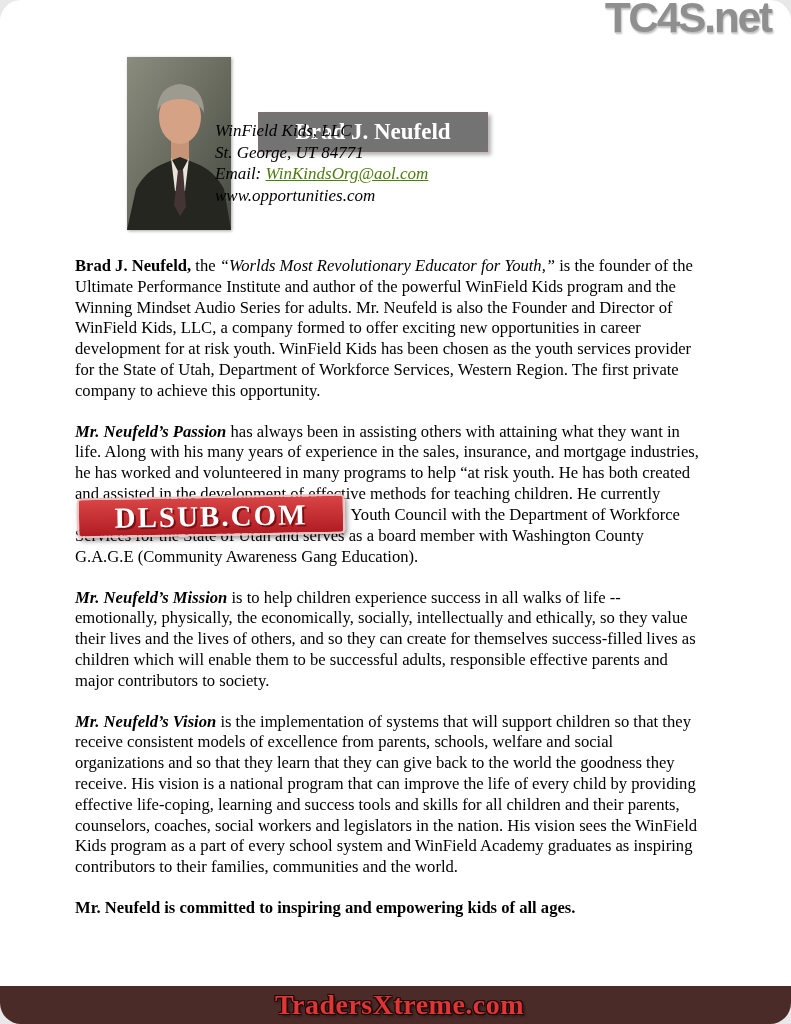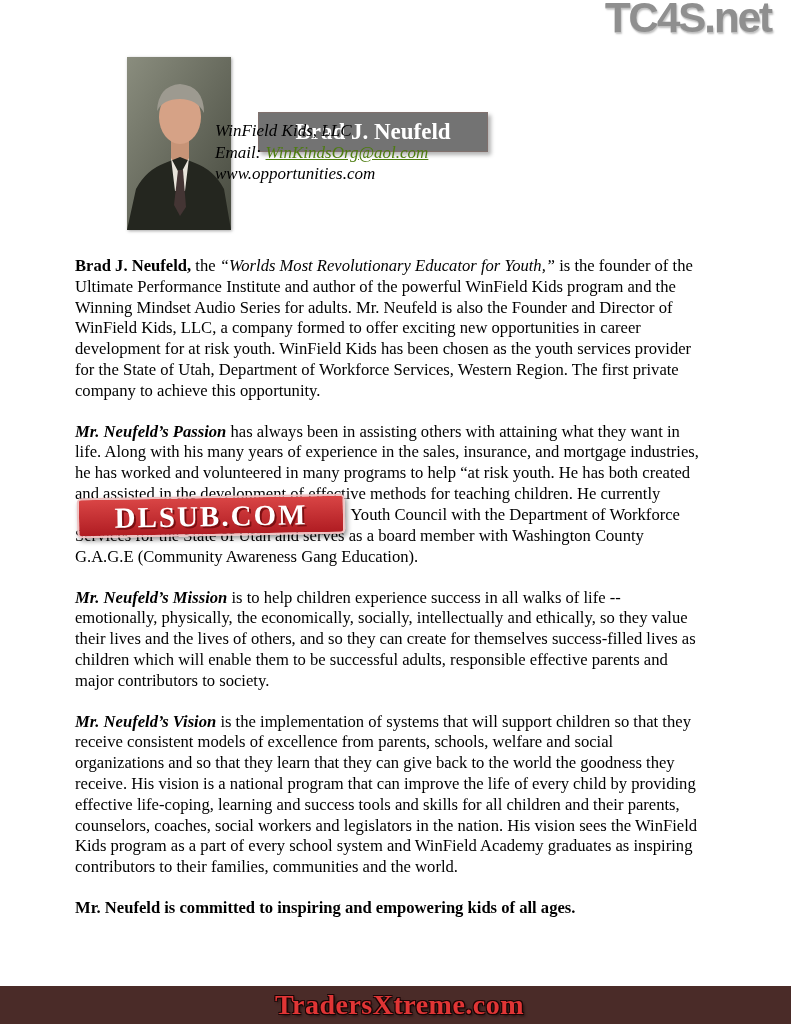--- a/index.html
+++ b/index.html
@@ -1,20 +1,20 @@
 <!DOCTYPE html>
 <html><head>
 <meta charset="utf-8">
 <style>
   * { margin:0; padding:0; box-sizing:border-box; }
   html,body { background:#e8e8e8; }
   .page {
     position:relative; width:791px; height:1024px; margin:0 auto;
     background:#ffffff; overflow:hidden;
-    font-family:"Liberation Serif","DejaVu Serif",serif; color:#000;
+    font-family:"Liberation Serif","DejaVu Serif",serif; color:#000;border-radius:21px;
   }
 
   
   .tc4s {
     position:absolute; top:-6px; right:20px;
     font-family:"Liberation Sans","DejaVu Sans",sans-serif;
     font-weight:bold; font-size:42px; letter-spacing:-2px;
     color:#8f8f8f;
     text-shadow:0 1px 0 #c2c2c2, 1px 2px 2px rgba(0,0,0,.25);
   }
@@ -109,20 +109,21 @@
       <path d="M51 113 L56 113 L59 150 L53 159 L47 148 Z" fill="#443534"></path>
     </svg>
   </div>
 
   <div class="nameplate">
     <span>Brad J. Neufeld</span>
   </div>
 
   <div class="contact">
     <div>WinField Kids, LLC</div>
+    <div>St. George, UT 84771</div>
     <div><span>Email: </span><a class="email">WinKindsOrg@aol.com</a></div>
     <div>www.opportunities.com</div>
   </div>
 
   <div class="bio">
 
     <p><span class="lead-b">Brad J. Neufeld,</span><span> the </span><span class="q-ital">“Worlds Most Revolutionary Educator for Youth,”</span><span> is the founder of the Ultimate Performance Institute and author of the powerful WinField Kids program and the Winning Mindset Audio Series for adults.  Mr. Neufeld is also the Founder and Director of WinField Kids, LLC, a company formed to offer exciting new opportunities in career development for at risk youth.  WinField Kids has been chosen as the youth services provider for the State of Utah, Department of Workforce Services, Western Region.  The first private company to achieve this opportunity.</span></p>
 
     <p><span class="lead-bi">Mr. Neufeld’s Passion</span><span> has always been in assisting others with attaining what they want in life.  Along with his many years of experience in the sales, insurance, and mortgage industries, he has worked and volunteered in many programs to help “at risk youth.  He has both created and assisted in the development of effective methods for teaching children. He currently </span><span class="dlsub"><span>DLSUB.COM</span></span><span> Youth Council with the Department of Workforce Services for the State of Utah and serves as a board member with Washington County G.A.G.E (Community Awareness Gang Education).</span></p>
 

